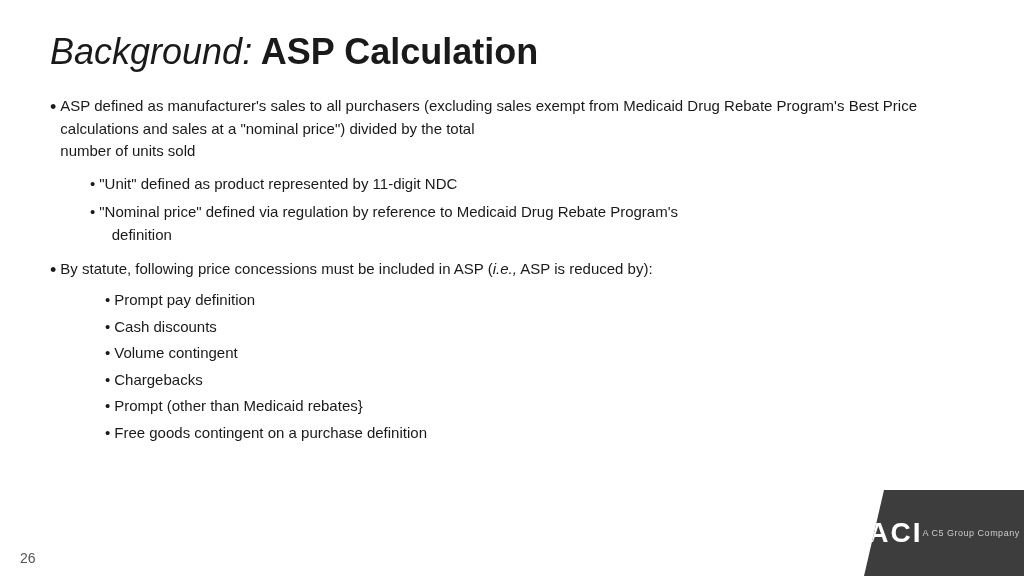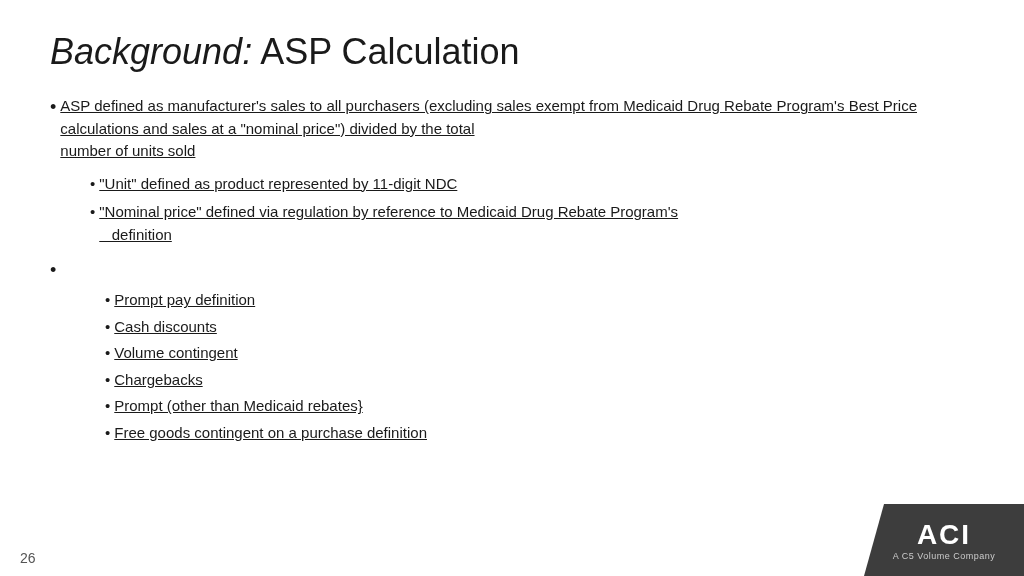--- a/index.html
+++ b/index.html
@@ -33,21 +33,21 @@
       line-height: 1.2;
     }
 
     .slide-title em {
       font-style: italic;
       font-weight: 400;
     }
 
     .slide-title span {
       font-style: normal;
-      font-weight: 400;
+      font-weight: 700;
     }
 
     .content {
       font-size: 15px;
       color: #1a1a1a;
       line-height: 1.5;
     }
 
     .bullet-item {
       display: flex;
@@ -58,21 +58,20 @@
     .bullet-dot {
       font-size: 18px;
       margin-right: 4px;
       line-height: 1.4;
       flex-shrink: 0;
     }
 
     .bullet-text {
       flex: 1;
       line-height: 1.5;
-      text-decoration: underline;
     }
 
     .sub-bullet {
       display: flex;
       align-items: flex-start;
       margin-left: 40px;
       margin-bottom: 6px;
     }
 
     .sub-bullet .bullet-dot {
@@ -96,24 +95,24 @@
       left: 20px;
       font-size: 14px;
       color: #555555;
     }
 
     .logo-area {
       position: absolute;
       bottom: 0;
       right: 0;
       width: 160px;
-      height: 72px;
+      height: 86px;
       background: #3d3d3d;
       display: flex;
-      flex-direction: column;
+      flex-direction: row;
       align-items: center;
       justify-content: center;
       clip-path: polygon(20px 0%, 100% 0%, 100% 100%, 0% 100%);
     }
 
     .logo-aci {
       font-size: 28px;
       font-weight: 900;
       color: #ffffff;
       letter-spacing: 2px;
@@ -151,20 +150,21 @@
       <span class="bullet-text">"Unit" defined as product represented by 11-digit NDC</span>
     </div>
 
     <div class="sub-bullet" style="margin-bottom: 12px;">
       <span class="bullet-dot">•</span>
       <span class="bullet-text">"Nominal price" defined via regulation by reference to Medicaid Drug Rebate Program's<br>&nbsp;&nbsp;&nbsp;definition</span>
     </div>
 
     <div class="bullet-item" style="margin-bottom: 6px;">
       <span class="bullet-dot">•</span>
+      <span class="bullet-text">By statute, following price concessions must be included in ASP (<span class="italic-text">i.e.,</span> ASP  is reduced by):</span>
     </div>
 
     <div class="sub-bullet-2">
       <span class="bullet-dot">•</span>
       <span class="bullet-text">Prompt pay definition</span>
     </div>
 
     <div class="sub-bullet-2">
       <span class="bullet-dot">•</span>
       <span class="bullet-text">Cash discounts</span>
@@ -189,16 +189,16 @@
       <span class="bullet-dot">•</span>
       <span class="bullet-text">Free goods contingent on a purchase definition</span>
     </div>
 
   </div>
 
   <div class="page-number">26</div>
 
   <div class="logo-area">
     <div class="logo-aci">ACI</div>
-    <div class="logo-sub">A C5 Volume Company</div>
+    <div class="logo-sub">A C5 Group Company</div>
   </div>
 
 </div>
 
 </body></html>

